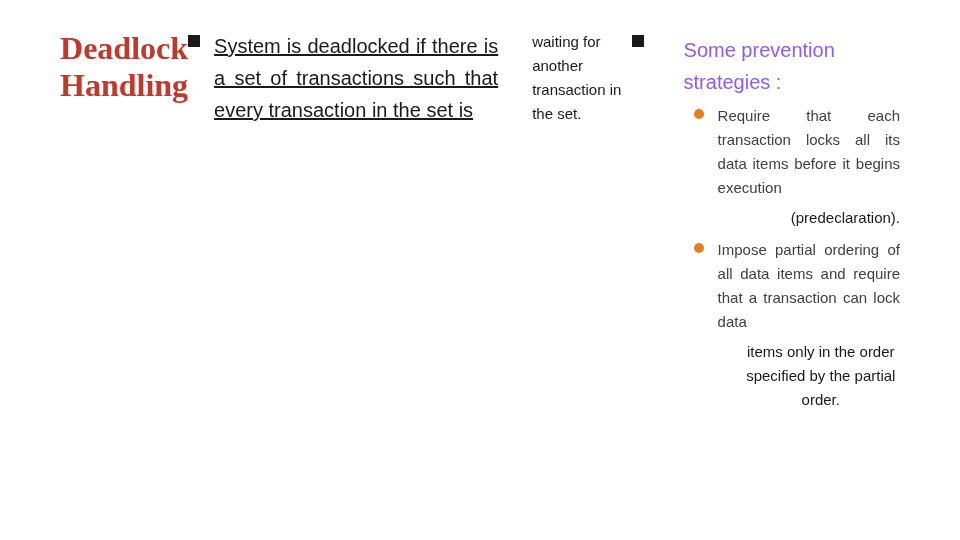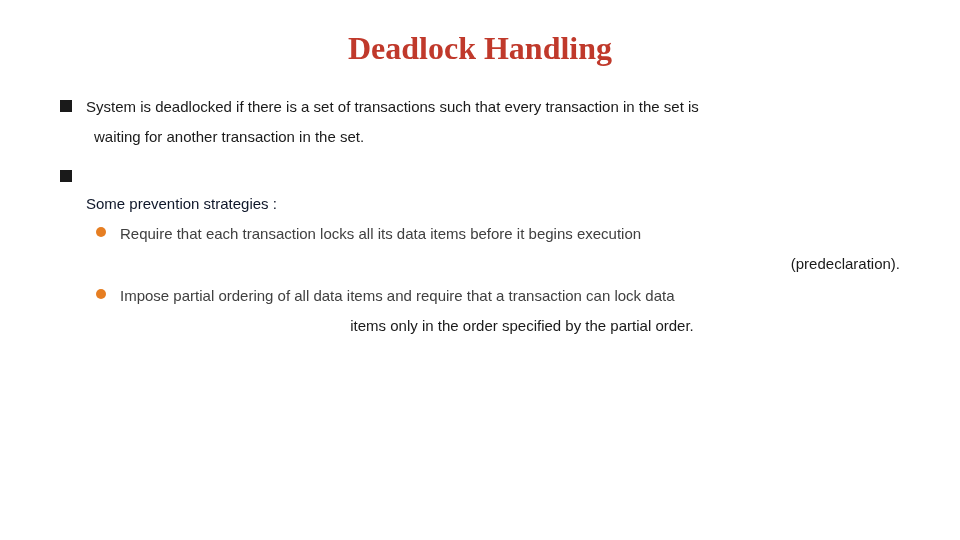--- a/index.html
+++ b/index.html
@@ -14,21 +14,21 @@
       background: #ffffff;
       font-family: Arial, Helvetica, sans-serif;
       overflow: hidden;
     }
 
     .slide {
       width: 960px;
       height: 540px;
       padding: 30px 60px 30px 60px;
       display: flex;
-      flex-direction: column;
+      flex-direction: row;
       gap: 0;
     }
 
     .title {
       text-align: center;
       color: #c0392b;
       font-size: 32px;
       font-weight: bold;
       margin-bottom: 28px;
       font-family: Georgia, serif;
@@ -43,44 +43,45 @@
     .bullet-square {
       width: 12px;
       height: 12px;
       background: #1a1a1a;
       margin-top: 5px;
       margin-right: 14px;
       flex-shrink: 0;
     }
 
     .bullet-content {
-      font-size: 15px;
+      font-size: 20px;
       line-height: 1.6;
       color: #1a1a1a;
       text-align: justify;
+      text-decoration: underline;
     }
 
     .bullet-content em {
       font-style: italic;
     }
 
     .bullet-content u {
       text-decoration: underline;
     }
 
     .sub-section {
       margin-left: 26px;
       margin-top: 4px;
       margin-bottom: 4px;
     }
 
     .sub-section-label {
-      font-size: 15px;
+      font-size: 20px;
       line-height: 1.6;
-      color: #0f172a;
+      color: #8b5cf6;
       margin-bottom: 2px;
     }
 
     .sub-bullet-item {
       display: flex;
       align-items: flex-start;
       margin-bottom: 6px;
       margin-left: 10px;
     }
 

